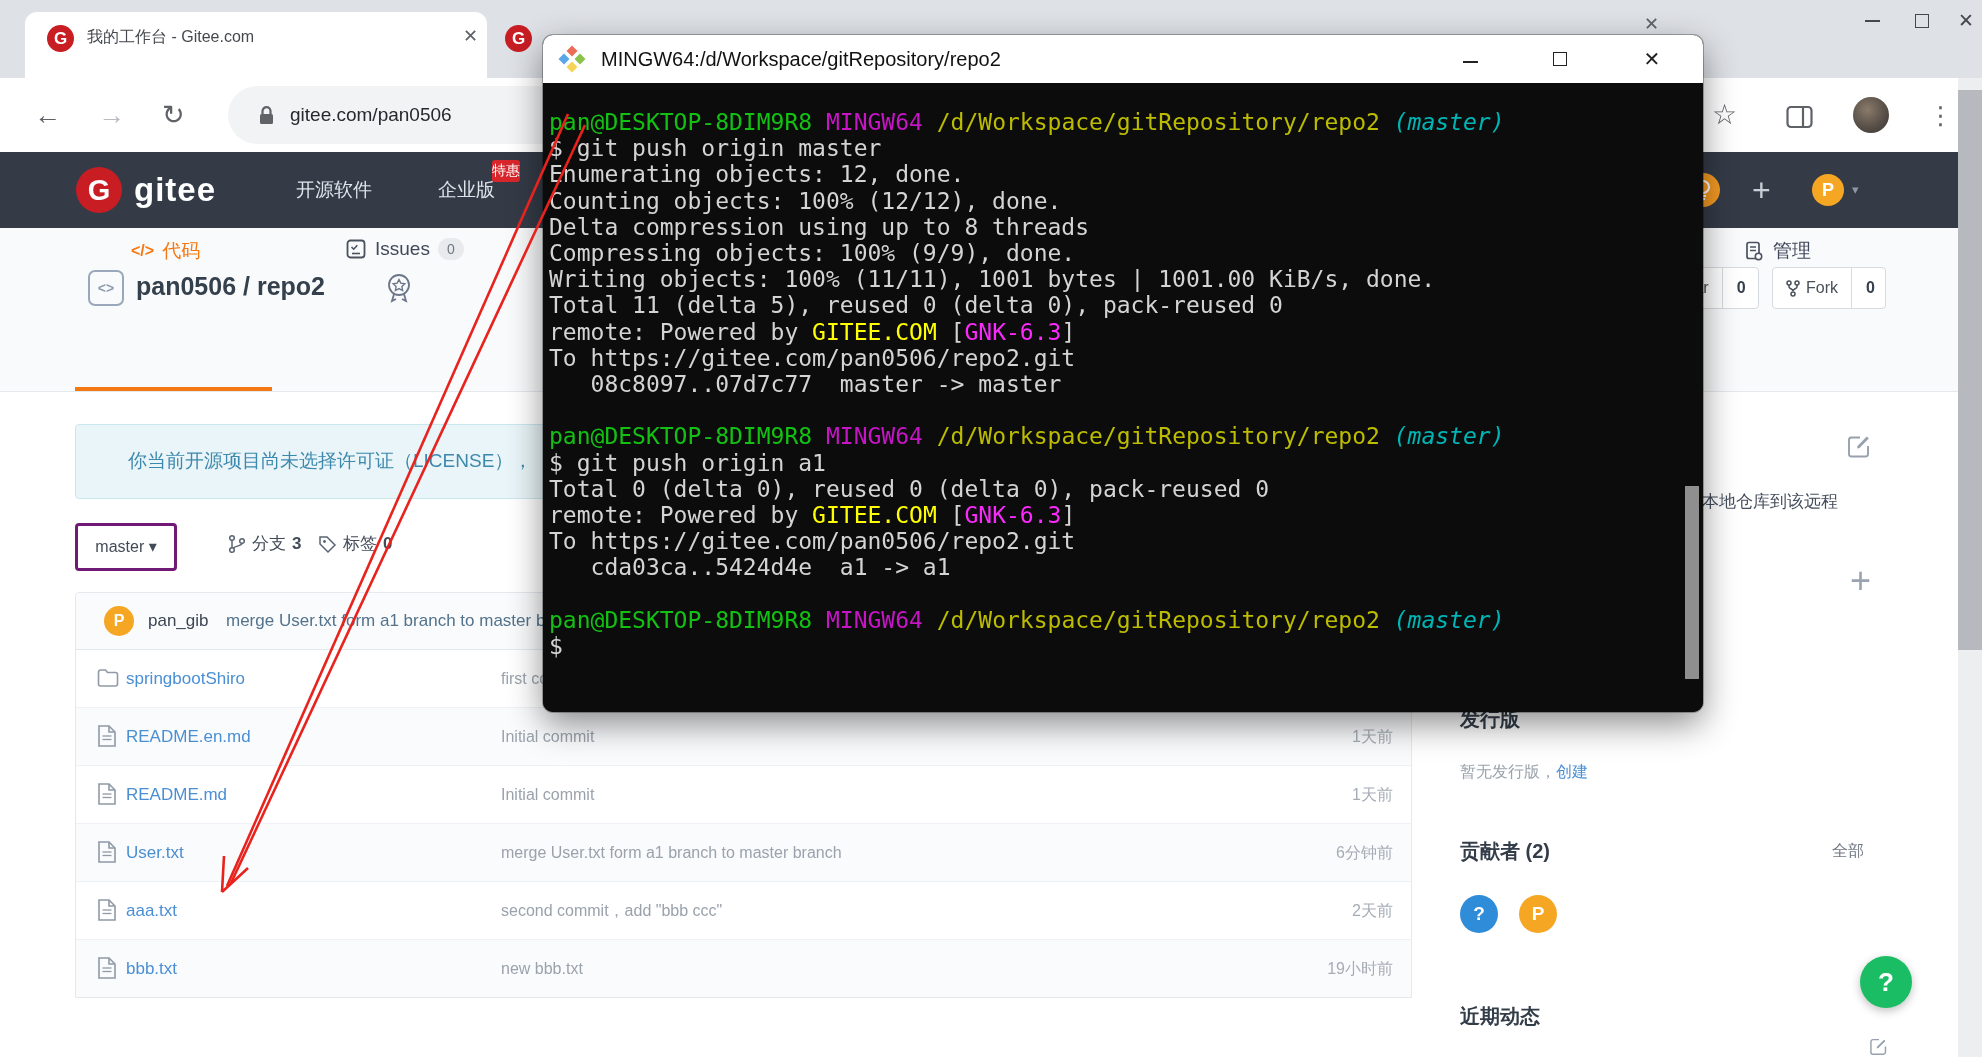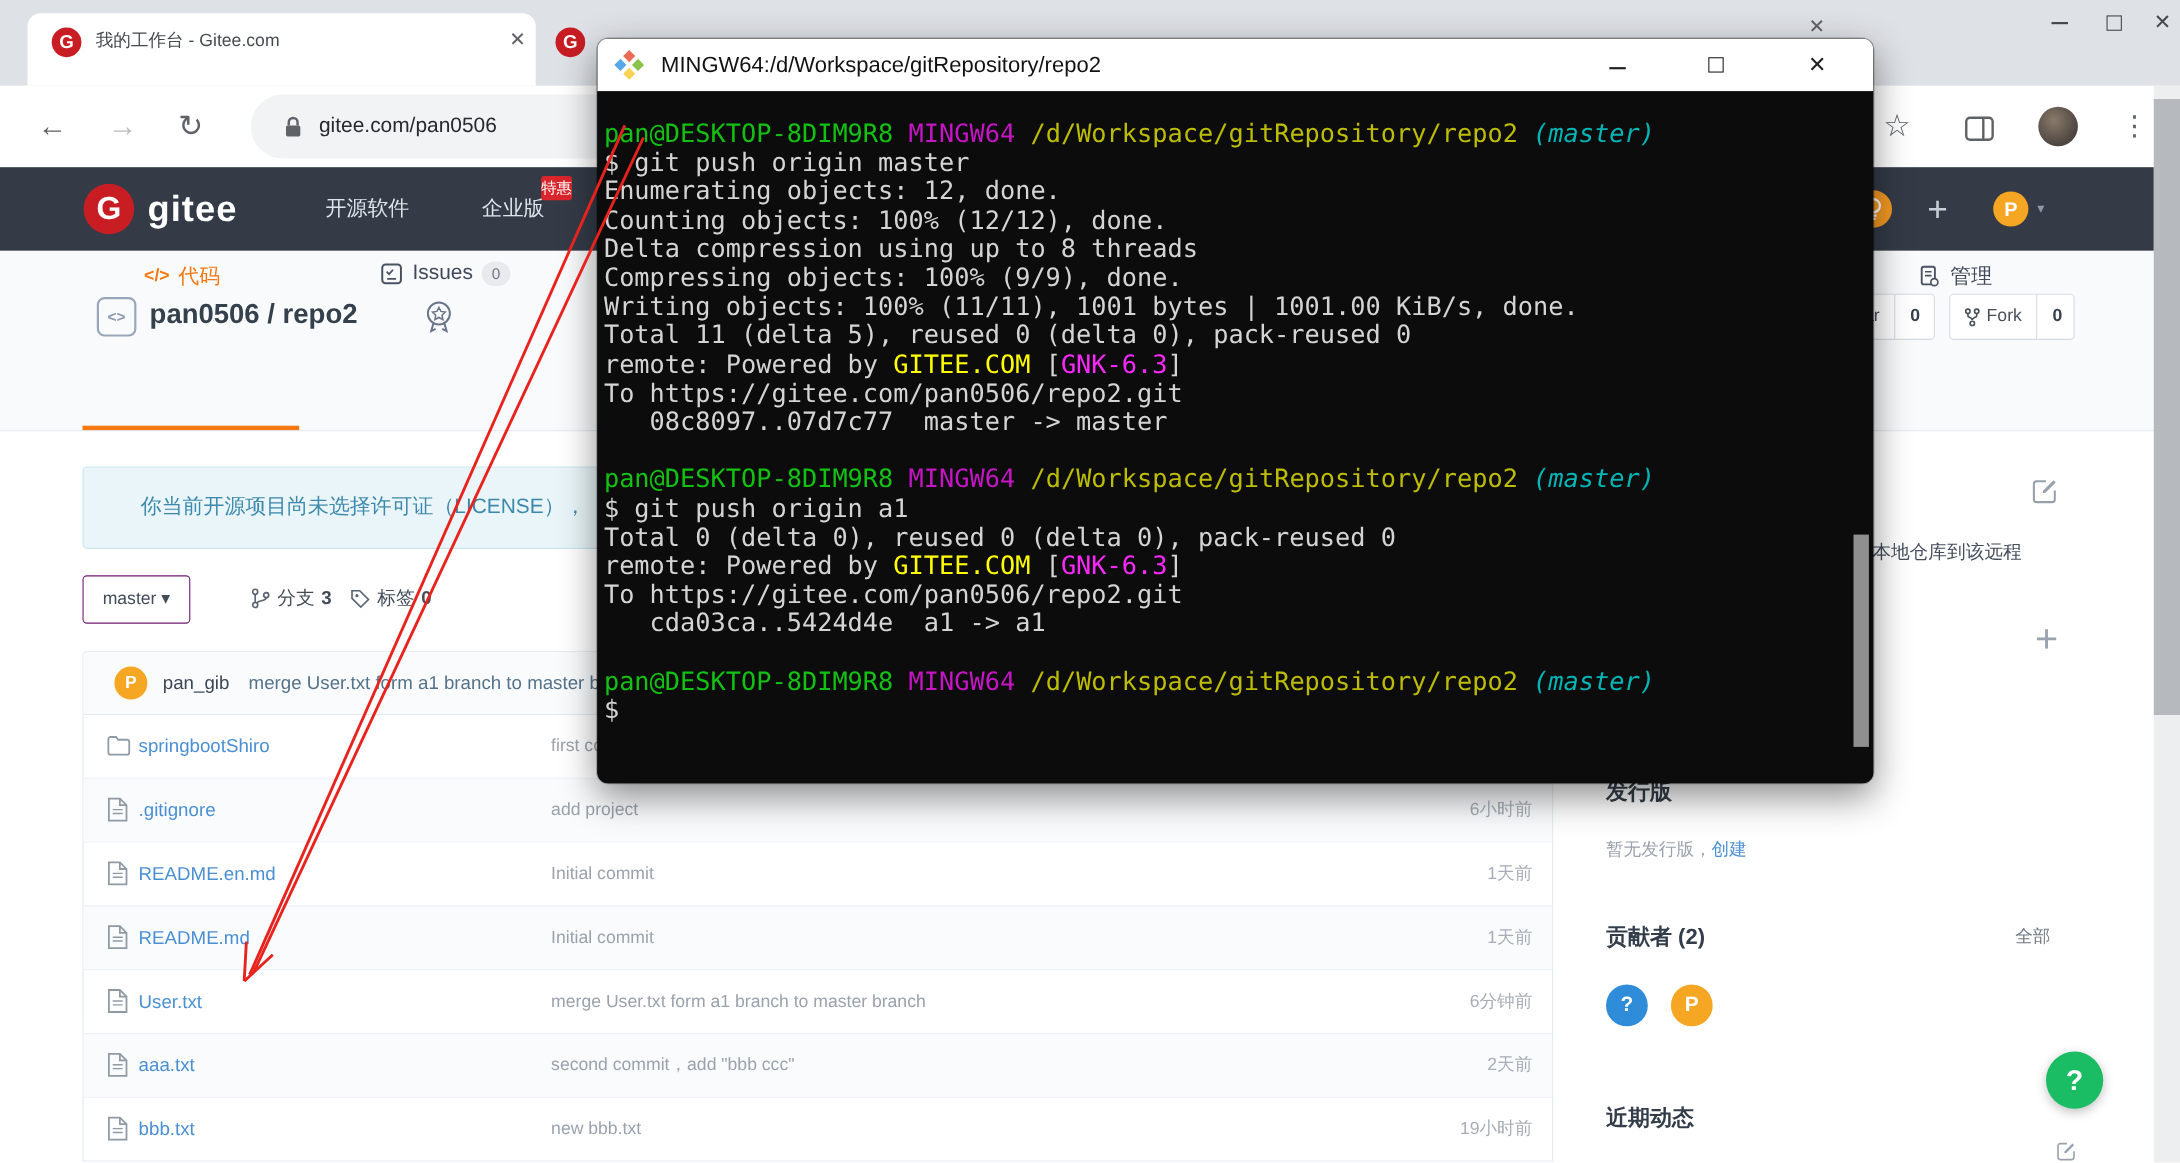--- a/index.html
+++ b/index.html
@@ -55,21 +55,21 @@
   .rtab{position:absolute;top:10px;display:flex;align-items:center;gap:8px;font-size:19px;color:#40485b;}
   .code-tab{color:#f67812;}
   .code-underline{position:absolute;left:75px;top:159px;width:197px;height:4px;background:#f67812;}
   .pill{background:#e8eaed;border-radius:11px;min-width:26px;height:22px;line-height:22px;text-align:center;
         font-size:14px;color:#707883;display:inline-block;}
 
   
   .banner{position:absolute;left:75px;top:424px;width:1335px;height:73px;background:#e9f5f8;
           border:1px solid #cbe7ee;border-radius:4px;}
   .banner span{position:absolute;left:52px;top:0;height:71px;line-height:71px;font-size:19px;color:#3d89ad;}
-  .branch-btn{position:absolute;left:75px;top:523px;width:96px;height:42px;background:#fff;border:1px solid #701a75;
+  .branch-btn{position:absolute;left:75px;top:523px;width:96px;height:42px;background:#fff;border:3px solid #701a75;
               border-radius:4px;font-size:16px;color:#424b58;text-align:center;line-height:42px;}
   .meta-item{position:absolute;top:523px;height:42px;line-height:42px;font-size:17px;color:#424b58;display:flex;align-items:center;gap:6px;}
   .meta-item b{font-weight:bold;}
 
   .filebox{position:absolute;left:75px;top:592px;width:1335px;border:1px solid #e4e9ee;border-radius:4px 4px 0 0;background:#fff;}
   .commitbar{position:relative;height:56px;background:#fafbfc;border-bottom:1px solid #e4e9ee;border-radius:4px 4px 0 0;}
   .c-avatar{position:absolute;left:28px;top:13px;width:30px;height:30px;border-radius:50%;background:#f5a623;
             color:#fff;font-weight:bold;font-size:16px;text-align:center;line-height:30px;}
   .c-author{position:absolute;left:72px;top:0;height:56px;line-height:56px;font-size:17px;color:#3c4654;}
   .c-msg{position:absolute;left:150px;top:0;height:56px;line-height:56px;font-size:17px;color:#53728b;white-space:nowrap;}
@@ -266,31 +266,20 @@
           <span class="f-msg">first commit</span>
           <span class="f-time"></span>
         </div>
         <div class="file-row">
           <span class="f-icon"><svg width="22" height="24" viewBox="0 0 22 24">
               <path d="M3 2h10l6 6v14H3z" fill="none" stroke="#8f9aa6" stroke-width="1.6"></path>
               <path d="M13 2v6h6" fill="none" stroke="#8f9aa6" stroke-width="1.6"></path>
               <line x1="6.5" y1="12" x2="15.5" y2="12" stroke="#8f9aa6" stroke-width="1.3"></line>
               <line x1="6.5" y1="15.5" x2="15.5" y2="15.5" stroke="#8f9aa6" stroke-width="1.3"></line>
             </svg></span>
-          <a class="f-name">.gitignore</a>
-          <span class="f-msg">add project</span>
-          <span class="f-time">6小时前</span>
-        </div>
-        <div class="file-row">
-          <span class="f-icon"><svg width="22" height="24" viewBox="0 0 22 24">
-              <path d="M3 2h10l6 6v14H3z" fill="none" stroke="#8f9aa6" stroke-width="1.6"></path>
-              <path d="M13 2v6h6" fill="none" stroke="#8f9aa6" stroke-width="1.6"></path>
-              <line x1="6.5" y1="12" x2="15.5" y2="12" stroke="#8f9aa6" stroke-width="1.3"></line>
-              <line x1="6.5" y1="15.5" x2="15.5" y2="15.5" stroke="#8f9aa6" stroke-width="1.3"></line>
-            </svg></span>
           <a class="f-name">README.en.md</a>
           <span class="f-msg">Initial commit</span>
           <span class="f-time">1天前</span>
         </div>
         <div class="file-row">
           <span class="f-icon"><svg width="22" height="24" viewBox="0 0 22 24">
               <path d="M3 2h10l6 6v14H3z" fill="none" stroke="#8f9aa6" stroke-width="1.6"></path>
               <path d="M13 2v6h6" fill="none" stroke="#8f9aa6" stroke-width="1.6"></path>
               <line x1="6.5" y1="12" x2="15.5" y2="12" stroke="#8f9aa6" stroke-width="1.3"></line>
               <line x1="6.5" y1="15.5" x2="15.5" y2="15.5" stroke="#8f9aa6" stroke-width="1.3"></line>

